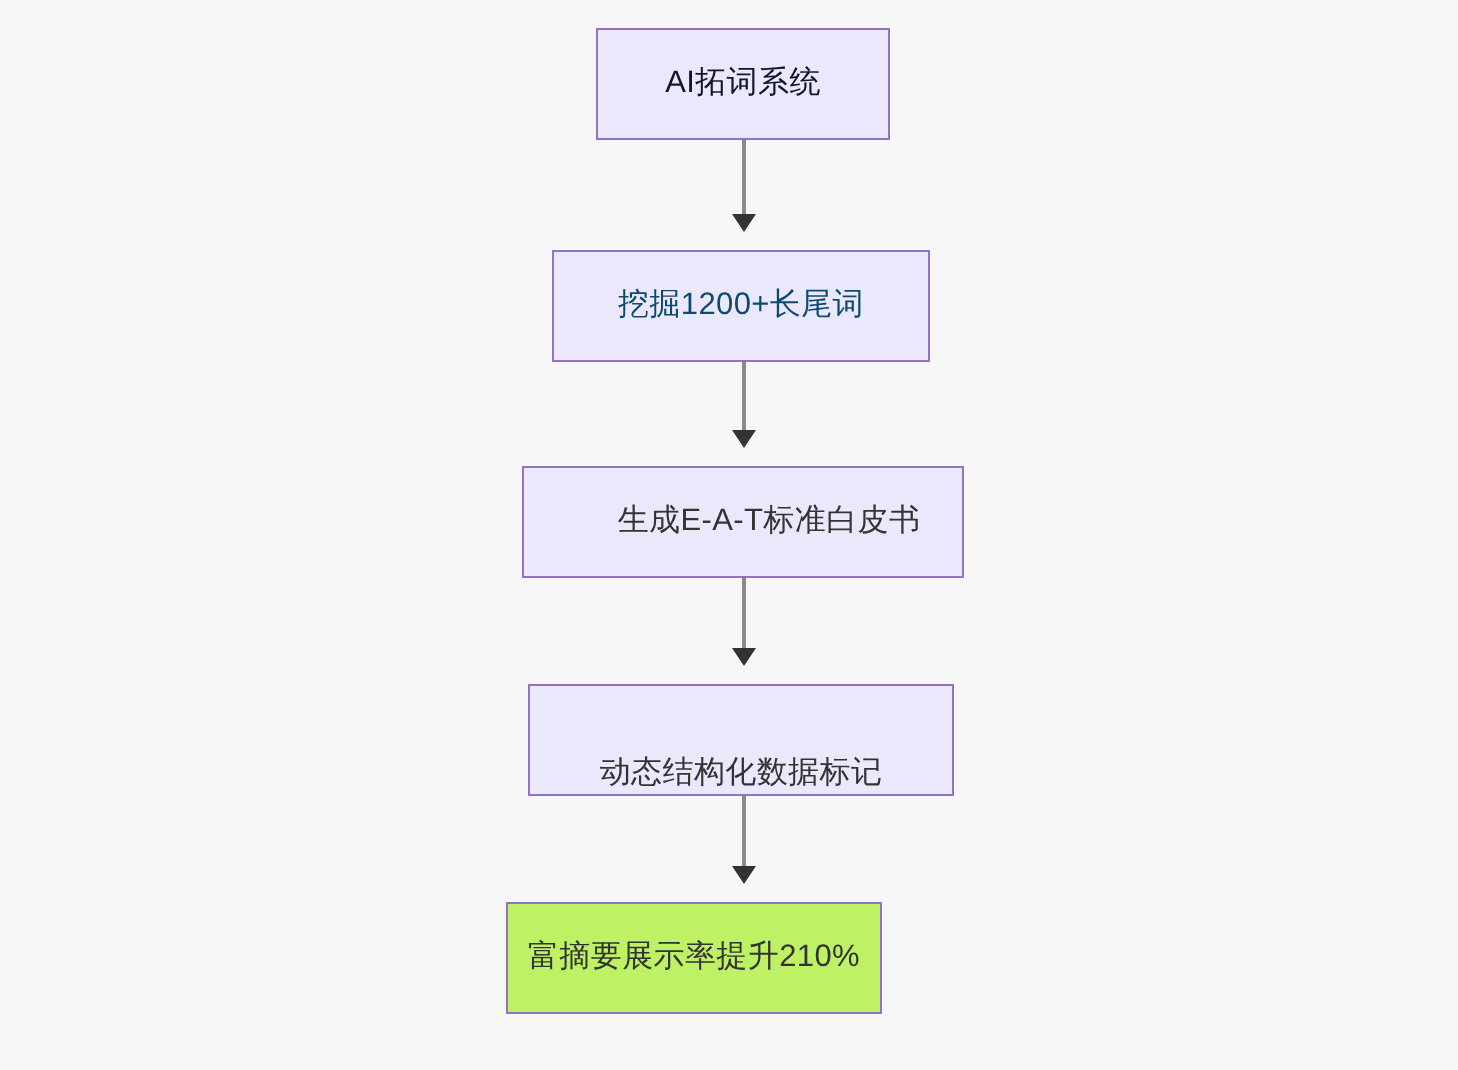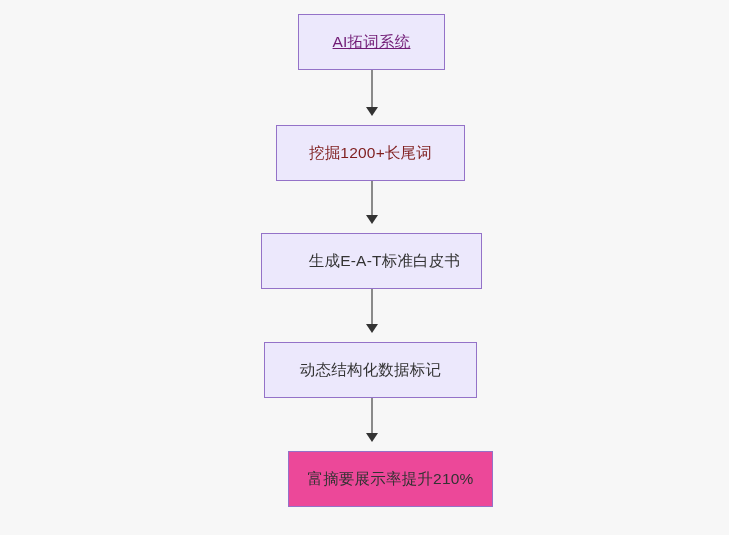--- a/index.html
+++ b/index.html
@@ -72,29 +72,29 @@
   </div>
   <div class="edge" style="left: 371px; top: 289px; height: 44px;">
     <div class="edge-line" style="height: 36px; background: rgb(138, 138, 138);"></div>
     <div class="edge-head" style="top: 35px; border-top-color: rgb(51, 51, 51);"></div>
   </div>
   <div class="edge" style="left: 371px; top: 398px; height: 44px;">
     <div class="edge-line" style="height: 36px; background: rgb(138, 138, 138);"></div>
     <div class="edge-head" style="top: 35px; border-top-color: rgb(51, 51, 51);"></div>
   </div>
 
-  <div class="node" style="left: 298px; top: 14px; width: 147px; height: 56px; background: rgb(236, 232, 252); border-color: rgb(148, 114, 200); color: #701a75; text-decoration: underline;">
+  <div class="node" style="left: 298px; top: 14px; width: 147px; height: 56px; background: rgb(236, 232, 252); border-color: rgb(148, 114, 200); color: #0f172a;">
     <span class="node-label">AI拓词系统</span>
   </div>
-  <div class="node" style="left: 276px; top: 125px; width: 189px; height: 56px; background: rgb(236, 232, 252); border-color: rgb(148, 114, 200); color: #7f1d1d;">
+  <div class="node" style="left: 276px; top: 125px; width: 189px; height: 56px; background: rgb(236, 232, 252); border-color: rgb(148, 114, 200); color: #0c4a6e;">
     <span class="node-label">挖掘1200+长尾词</span>
   </div>
   <div class="node" style="left: 261px; top: 233px; width: 221px; height: 56px; background: rgb(236, 232, 252); border-color: rgb(148, 114, 200); color: rgb(51, 51, 51); padding-left: 26px;">
     <span class="node-label">生成E-A-T标准白皮书</span>
   </div>
-  <div class="node" style="left: 264px; top: 342px; width: 213px; height: 56px; background: rgb(236, 232, 252); border-color: rgb(148, 114, 200); color: rgb(51, 51, 51);">
+  <div class="node" style="left: 264px; top: 342px; width: 213px; height: 56px; background: rgb(236, 232, 252); border-color: rgb(148, 114, 200); color: rgb(51, 51, 51); align-items: flex-end;">
     <span class="node-label">动态结构化数据标记</span>
   </div>
-  <div class="node" style="left: 253px; top: 451px; width: 205px; height: 56px; background: #ec4899; border-color: rgb(148, 114, 200); color: rgb(51, 51, 51); margin-left: 35px;">
+  <div class="node" style="left: 253px; top: 451px; width: 188px; height: 56px; background: #bef264; border-color: rgb(148, 114, 200); color: rgb(51, 51, 51);">
     <span class="node-label">富摘要展示率提升210%</span>
   </div>
 
 </div>
 
 </body></html>

